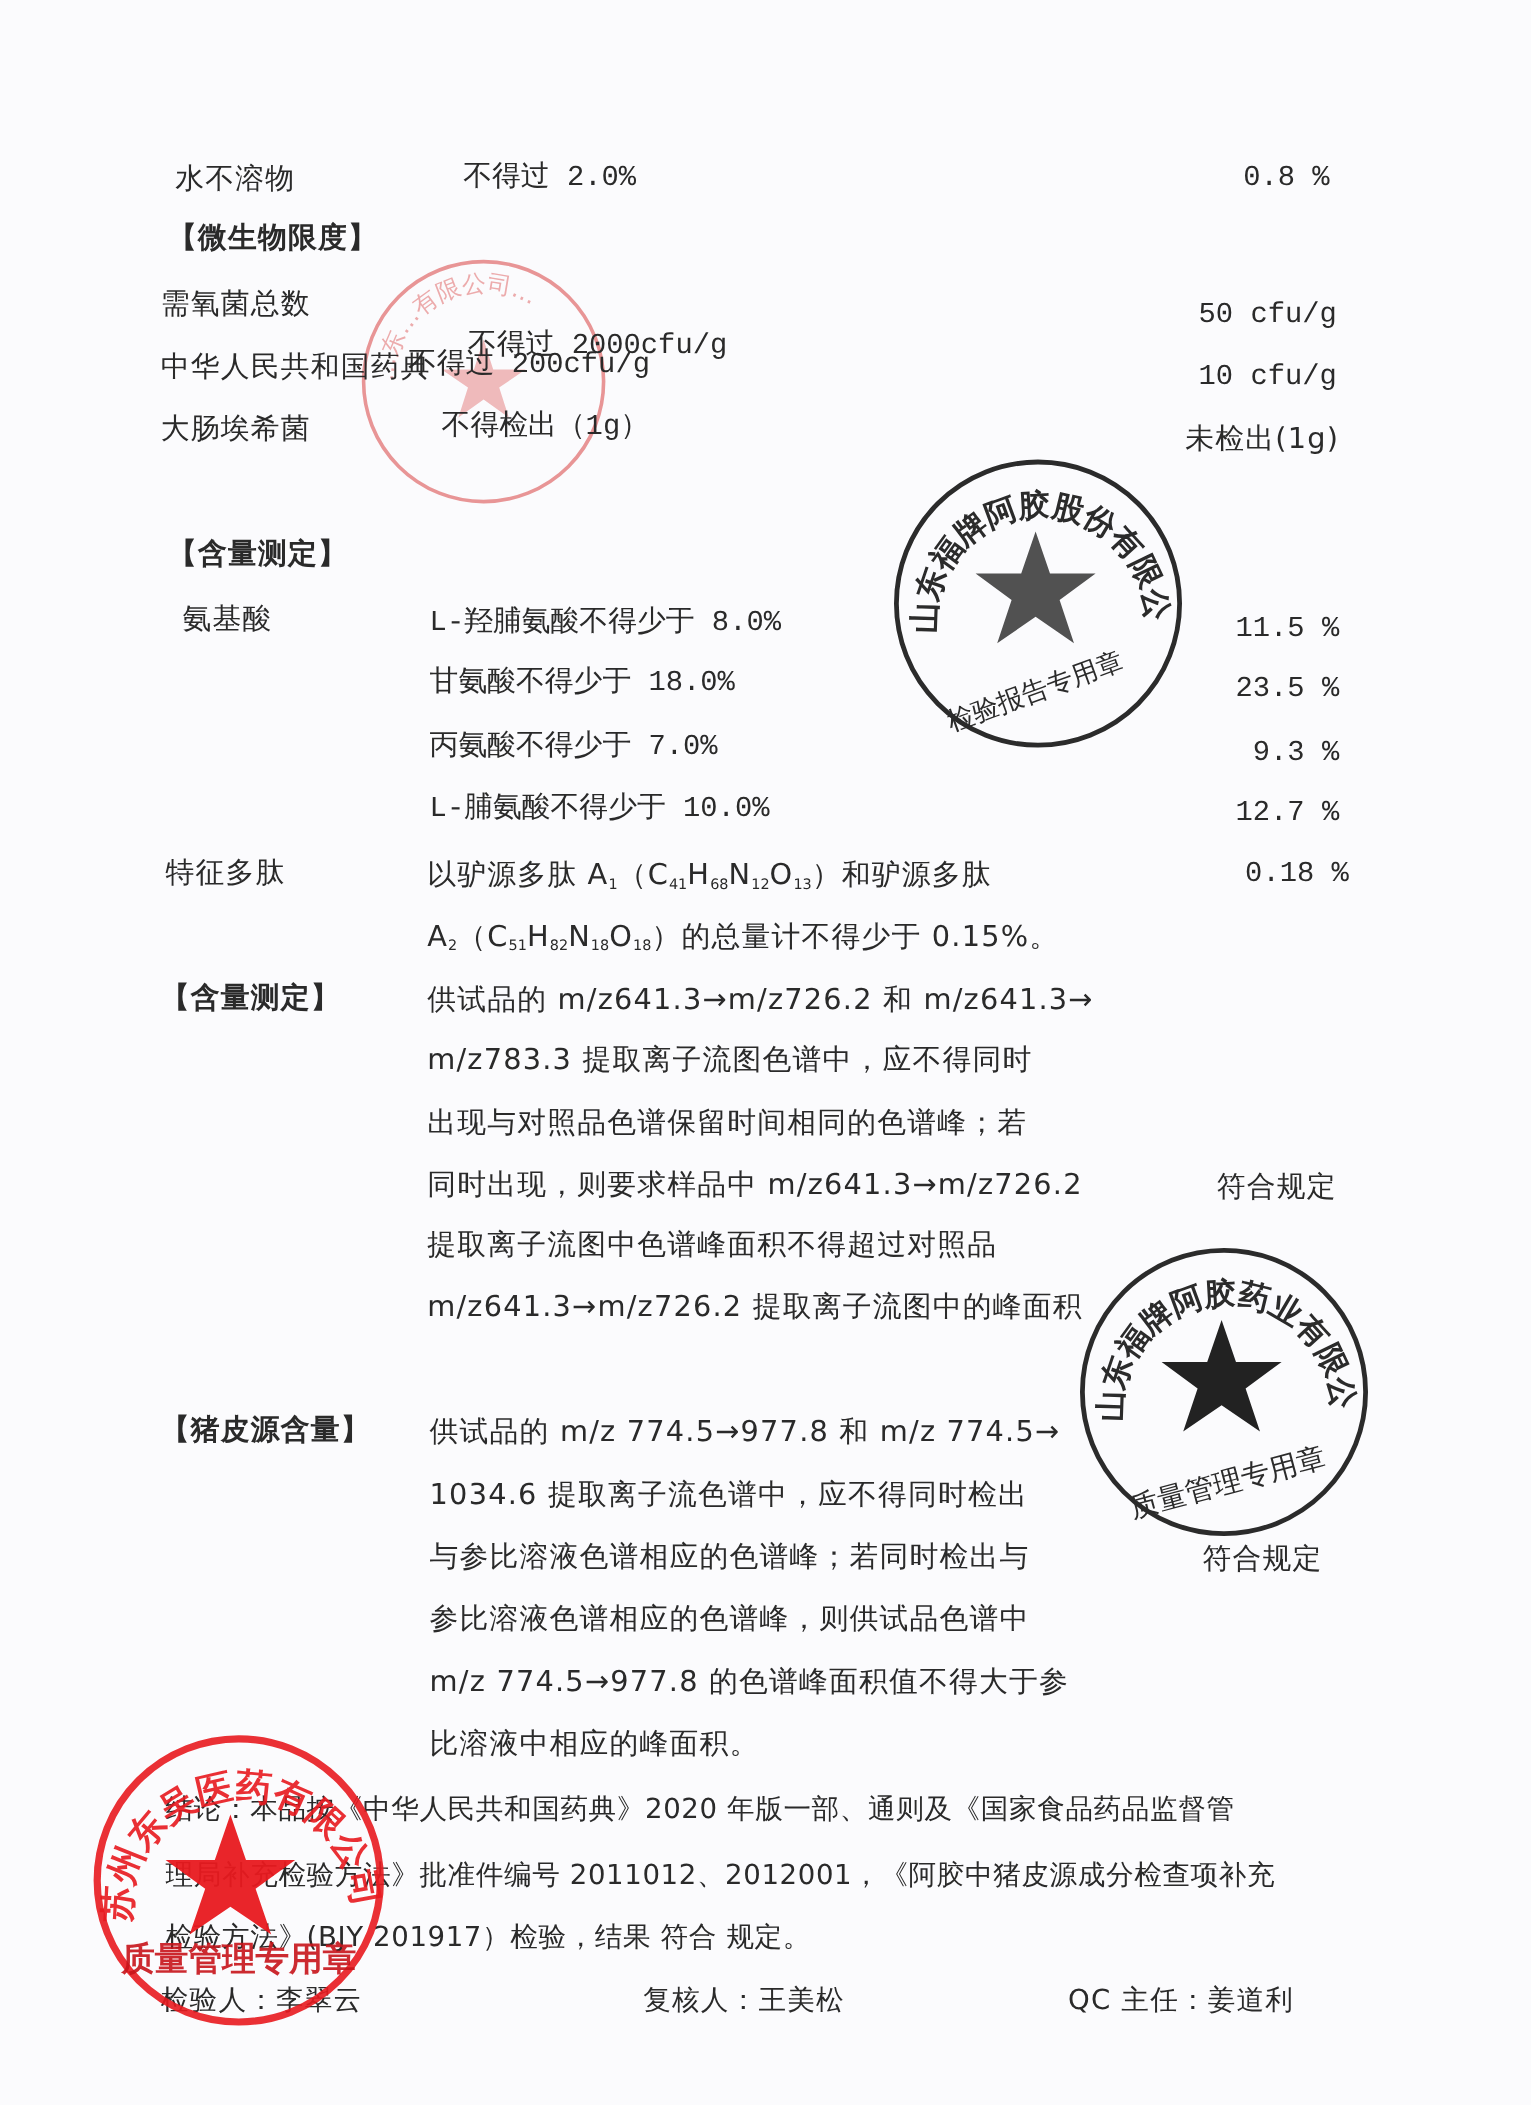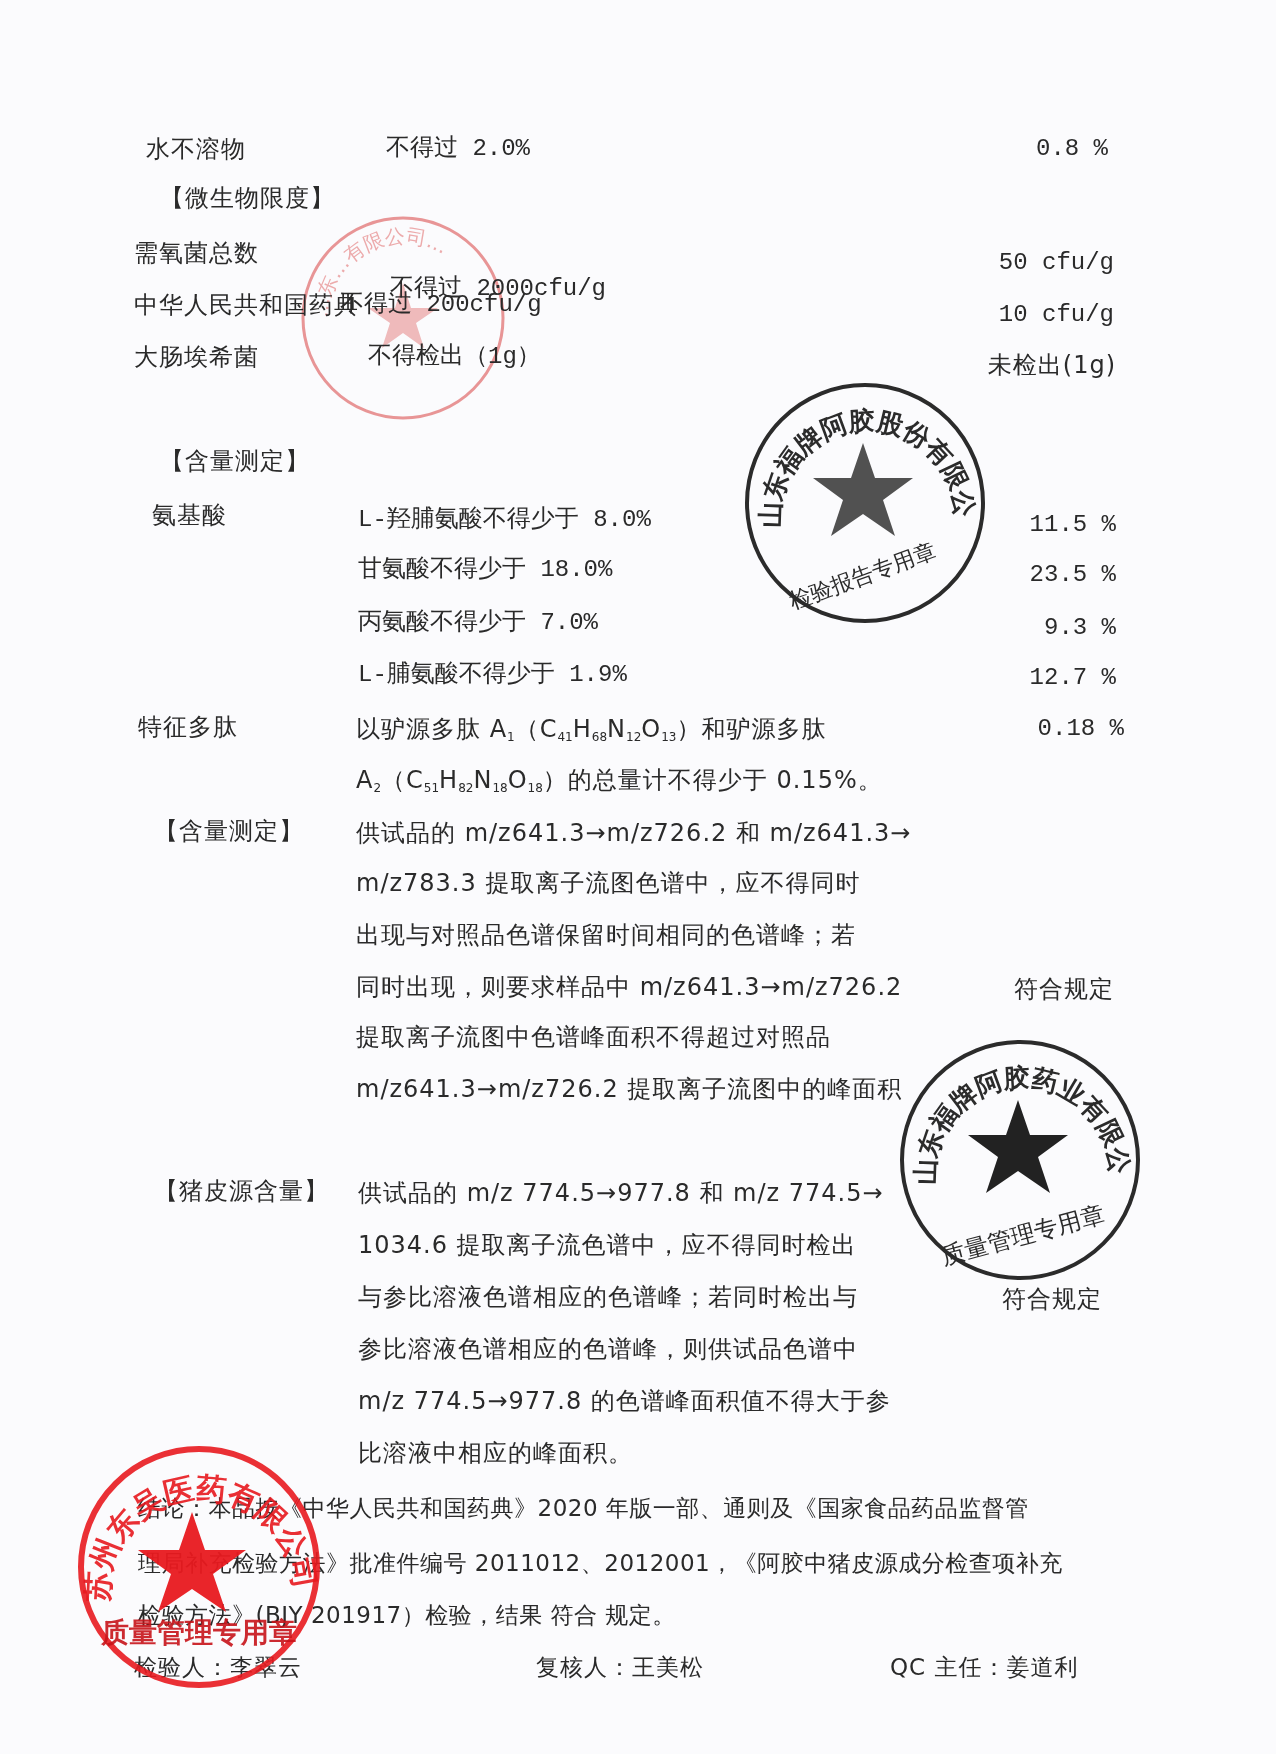--- a/index.html
+++ b/index.html
@@ -4,21 +4,21 @@
 <style>
   html, body { margin:0; padding:0; }
   body {
     width:1276px; height:1754px; position:relative; overflow:hidden;
     background:#fbfbfd;
     font-family:"DejaVu Sans", sans-serif;
     color:#2a2a2a;
   }
   .t { position:absolute; white-space:nowrap; font-size:24px; line-height:30px; letter-spacing:1px; }
   .mono { font-family:"Liberation Mono", "DejaVu Sans Mono", monospace; letter-spacing:0; }
-  .sec { font-weight:normal;margin-left:20px; }
+  .sec { font-weight:bold; }
   .res { text-align:center; }
   sub { font-size:12px; line-height:0; vertical-align:-4px; letter-spacing:0; }
   .stamp { position:absolute; }
   .stamp svg { display:block; }
 </style>
 </head>
 <body>
 
 <div class="stamp" style="left:298px;top:213px;">
   <svg width="210" height="210" viewBox="0 0 210 210">
@@ -66,21 +66,21 @@
 
 <div class="t mono" style="left:358px;top:505px;">L-羟脯氨酸不得少于 8.0%</div>
 <div class="t mono res" style="right:160px;top:510px;">11.5 %</div>
 
 <div class="t mono" style="left:358px;top:555px;">甘氨酸不得少于 18.0%</div>
 <div class="t mono res" style="right:160px;top:560px;">23.5 %</div>
 
 <div class="t mono" style="left:358px;top:608px;">丙氨酸不得少于 7.0%</div>
 <div class="t mono res" style="right:160px;top:613px;">9.3 %</div>
 
-<div class="t mono" style="left:358px;top:660px;">L-脯氨酸不得少于 1.9%</div>
+<div class="t mono" style="left:358px;top:660px;">L-脯氨酸不得少于 10.0%</div>
 <div class="t mono res" style="right:160px;top:663px;">12.7 %</div>
 
 <div class="t" style="left:138px;top:712px;">特征多肽</div>
 <div class="t" style="left:356px;top:714px;">
   <span>以驴源多肽 A</span><sub>1</sub><span>（C</span><sub>41</sub>H<sub>68</sub>N<sub>12</sub>O<sub>13</sub><span>）和驴源多肽</span>
 </div>
 <div class="t mono res" style="right:152px;top:714px;">0.18 %</div>
 <div class="t" style="left:356px;top:765px;">
   <span>A</span><sub>2</sub><span>（C</span><sub>51</sub>H<sub>82</sub>N<sub>18</sub>O<sub>18</sub><span>）的总量计不得少于 0.15%。</span>
 </div>

